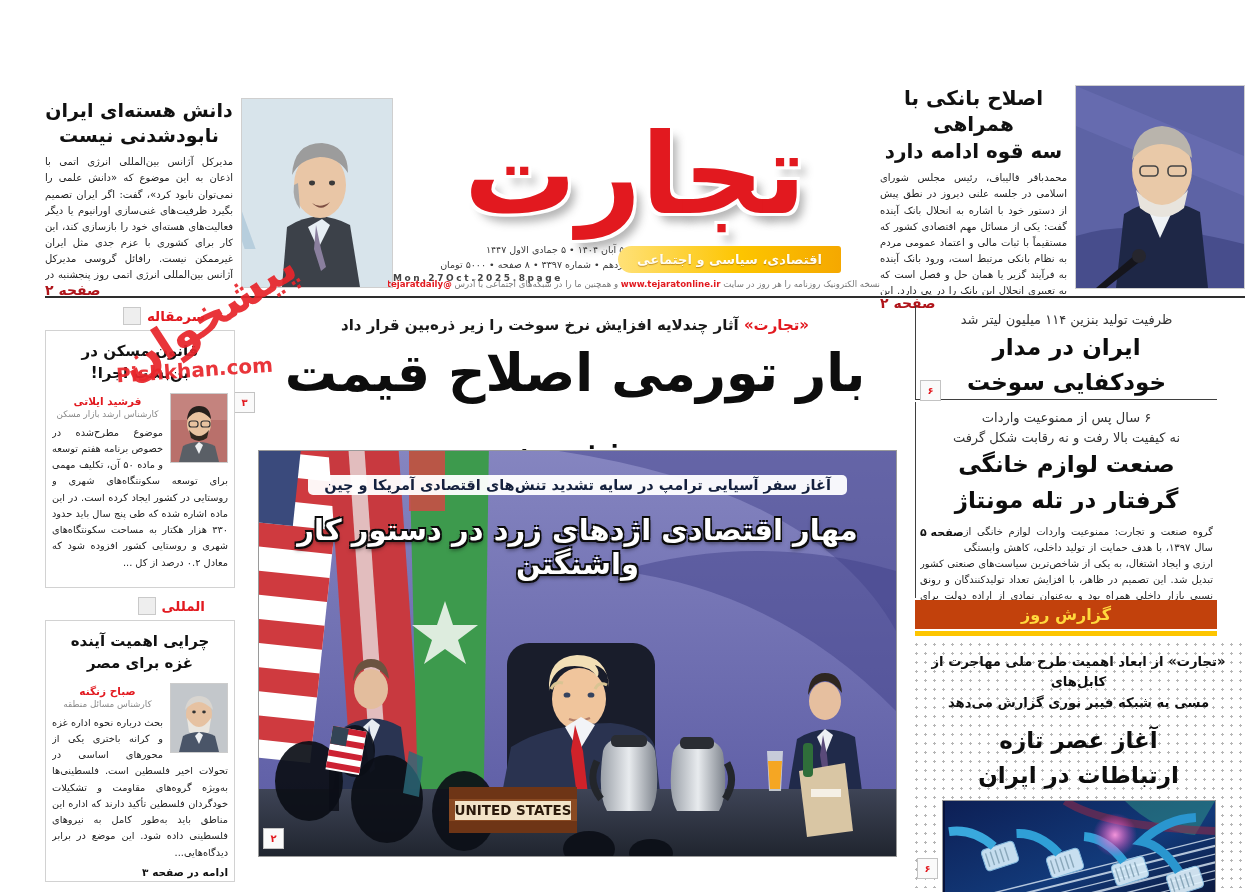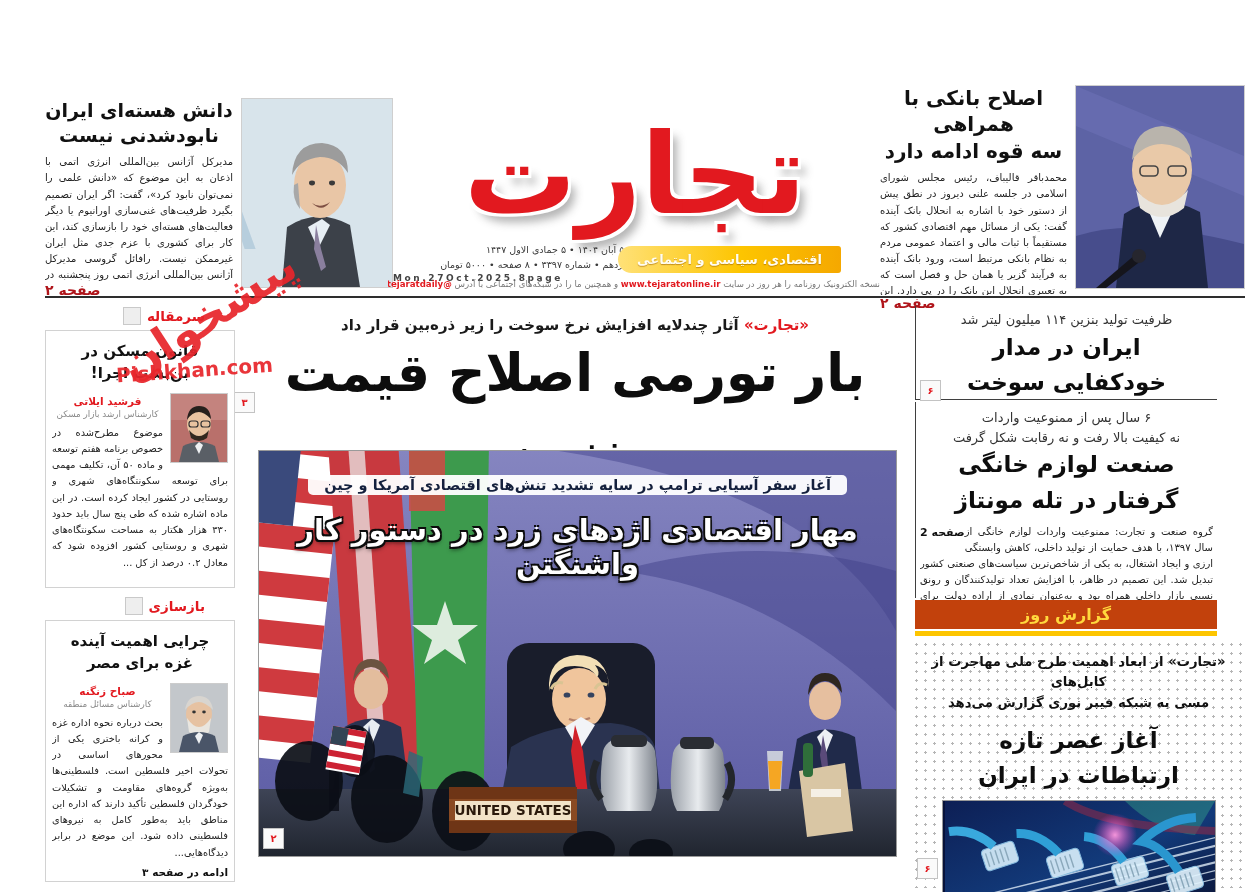--- a/index.html
+++ b/index.html
@@ -298,21 +298,21 @@
         <path d="M24 52 L28 60 L32 51 L28 48 Z" fill="#eef0f2"></path>
       </svg>
       <div class="auth-name">فرشید ایلاتی</div>
       <div class="auth-role">کارشناس ارشد بازار مسکن</div>
       <div class="side-body">موضوع مطرح‌شده در خصوص برنامه هفتم توسعه و ماده ۵۰ آن، تکلیف مهمی برای توسعه سکونتگاه‌های شهری و روستایی در کشور ایجاد کرده است. در این ماده اشاره شده که طی پنج سال باید حدود ۳۳۰ هزار هکتار به مساحت سکونتگاه‌های شهری و روستایی کشور افزوده شود که معادل ۰.۲ درصد از کل ...</div>
     </div>
 
   </div>
 
   <div class="sec-label" style="left:45px;top:597px;width:190px;padding-right:30px;box-sizing:border-box;">
-    <span class="lbl">بازسازی</span>
+    <span class="lbl">المللی</span>
     <span class="lbl-square"></span>
   </div>
   <div class="side-box" style="left:45px;top:620px;width:190px;height:262px;">
     <div class="side-title">
       <div>چرایی اهمیت آینده</div>
       <div>غزه برای مصر</div>
     </div>
     <div class="auth-wrap">
       <svg class="auth-photo" width="56" height="68" viewBox="0 0 56 68">
         <rect width="56" height="68" fill="#c3c7cb"></rect>
@@ -343,21 +343,21 @@
   <div class="rc rc-rule" style="top:402px;height:196px;padding:6px 4px 0;">
     <div class="rc-kicker">
       <div>۶ سال پس از ممنوعیت واردات</div>
       <div>نه کیفیت بالا رفت و نه رقابت شکل گرفت</div>
     </div>
     <div class="rc-title">
       <div>صنعت لوازم خانگی</div>
       <div>گرفتار در تله مونتاژ</div>
     </div>
     <div class="rc-body" style="height:92px;">
-      <span class="pg">صفحه 2</span>
+      <span class="pg">صفحه ۵</span>
       <span>گروه صنعت و تجارت: ممنوعیت واردات لوازم خانگی از سال ۱۳۹۷، با هدف حمایت از تولید داخلی، کاهش وابستگی ارزی و ایجاد اشتغال، به یکی از شاخص‌ترین سیاست‌های صنعتی کشور تبدیل شد. این تصمیم در ظاهر، با افزایش تعداد تولیدکنندگان و رونق نسبی بازار داخلی همراه بود و به‌عنوان نمادی از اراده دولت برای تقویت تولید ملی معرفی شد. اما اکنون، پس از گذشت بیش از شش سال، شواهد آماری و تجربی نشان می‌دهد که این سیاست، در غیاب راهبرد صنعتی…</span>
     </div>
   </div>
 
   <div class="report-banner">
     <span>گزارش روز</span>
   </div>
   <div class="yellow-bar"></div>
 
   <div class="dotted">

